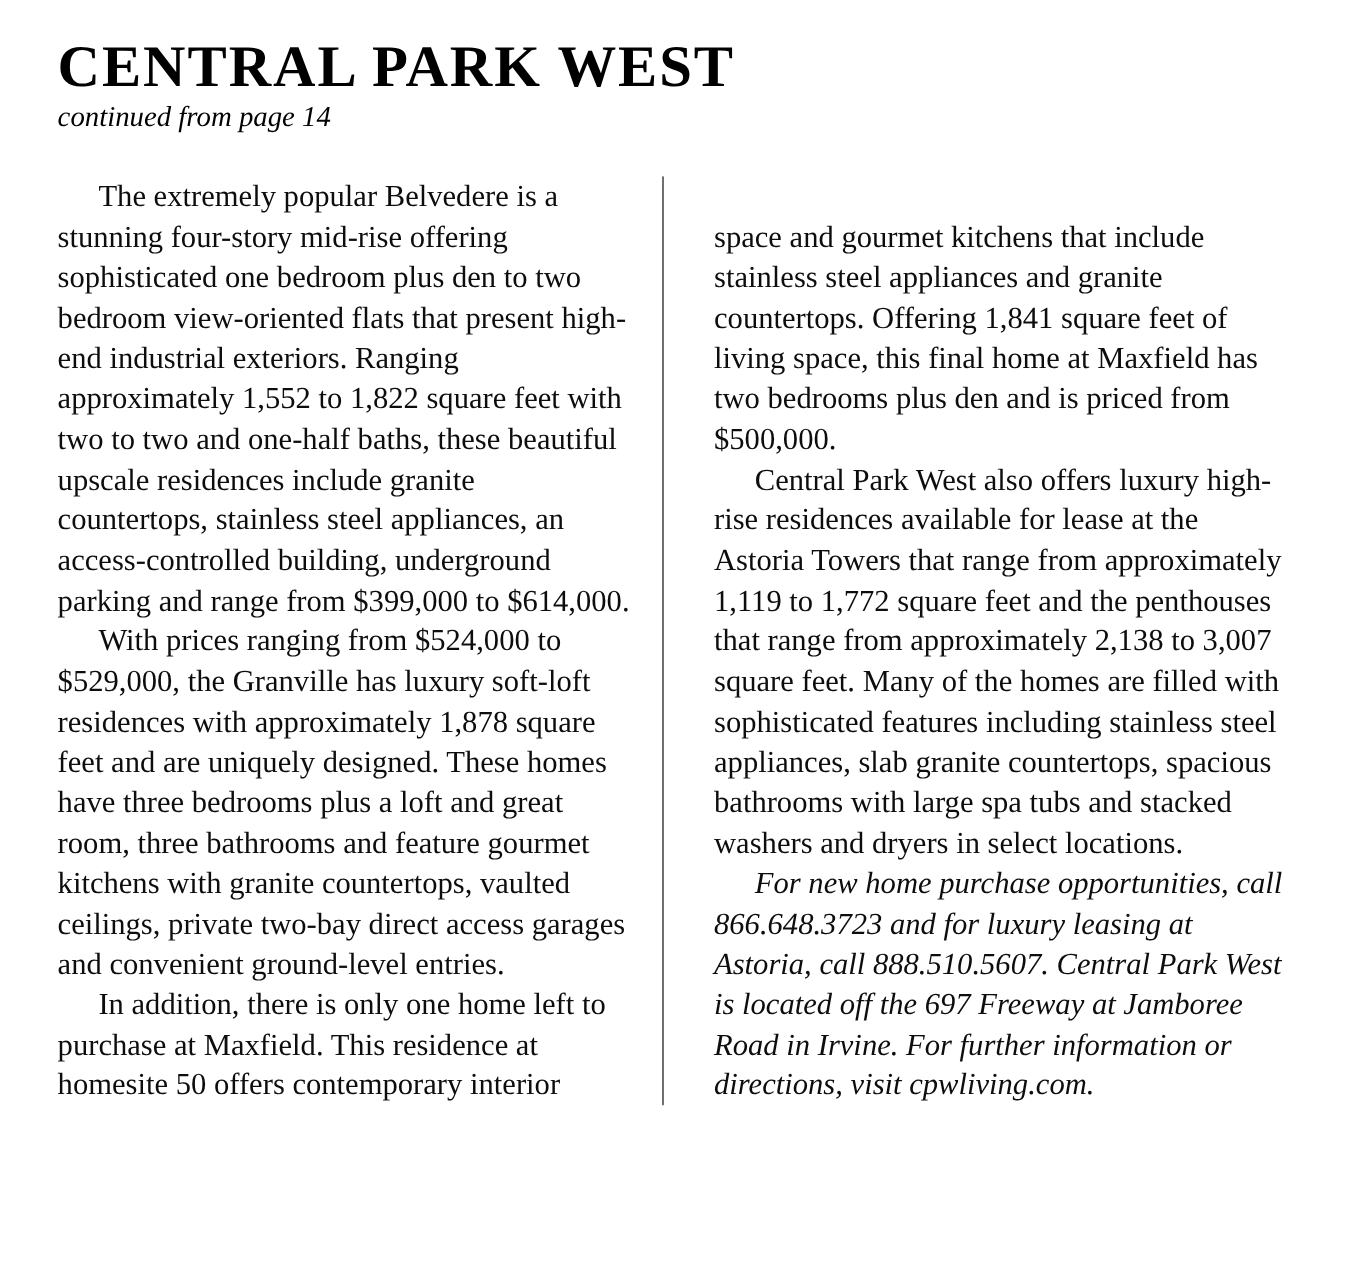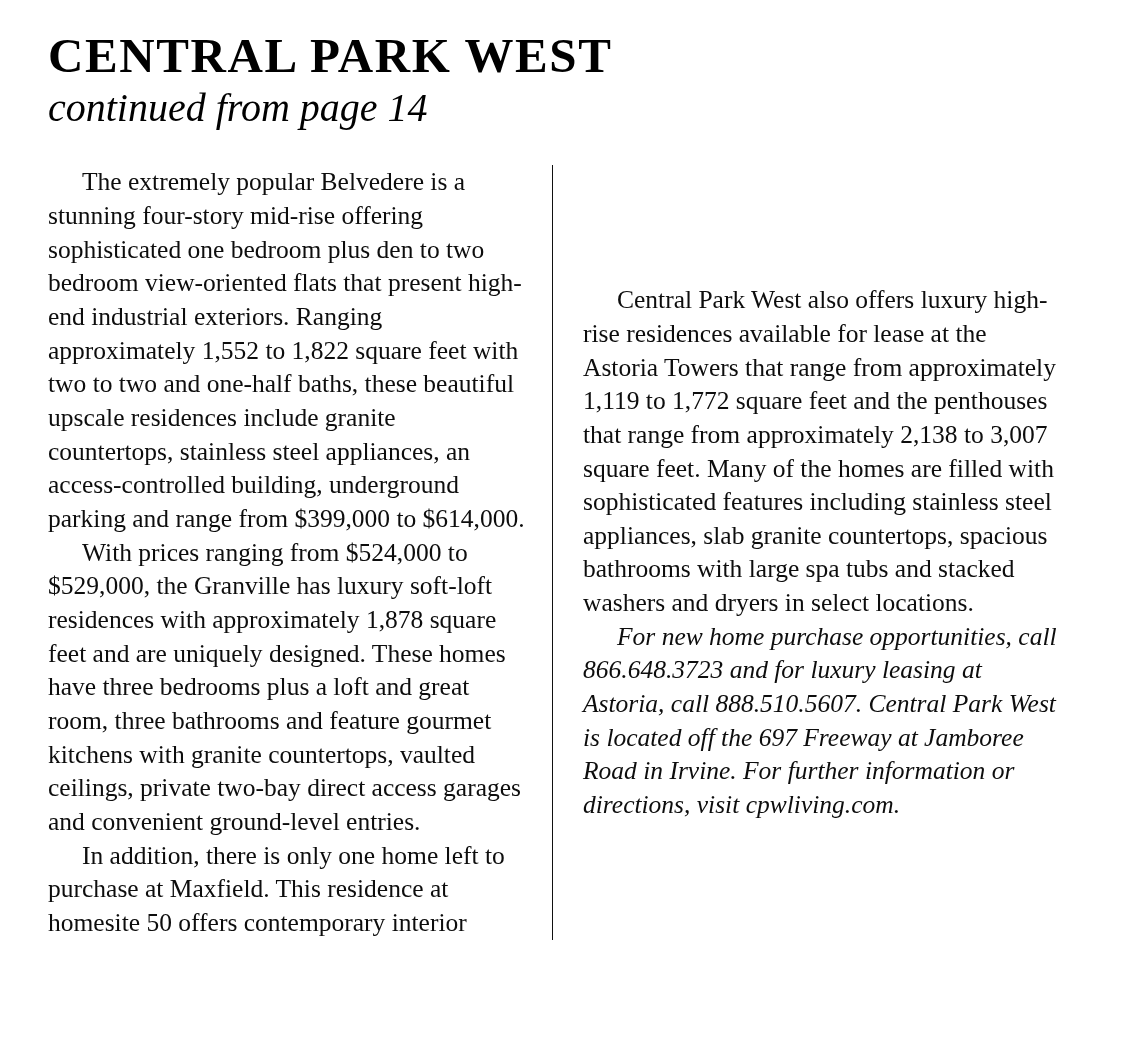--- a/index.html
+++ b/index.html
@@ -26,29 +26,29 @@
     font-weight: bold;
     font-size: 49px;
     line-height: 1.05;
     letter-spacing: 1.6px;
     margin: 0 0 4px 0;
     color: #000;
   }
   .subhead {
     font-family: "Liberation Serif", serif;
     font-style: italic;
-    font-size: 40px;
+    font-size: 24px;
     line-height: 1.15;
     margin: 0 0 34px 0;
     color: #000;
   }
   .columns {
     display: flex;
-    gap: 4px;
-    align-items: center;
+    gap: 16px;
+    align-items: flex-end;
   }
   .col {
     width: 505px;
     box-sizing: border-box;
   }
   .col-left {
     padding-right: 26px;
     border-right: 1.5px solid #111;
   }
   .col-right {
@@ -79,18 +79,19 @@
 
   <div class="columns">
 
     <div class="col col-left">
       <p>The extremely popular Belvedere is a stunning four-story mid-rise offering sophisticated one bedroom plus den to two bedroom view-oriented flats that present high-end industrial exteriors. Ranging approximately 1,552 to 1,822 square feet with two to two and one-half baths, these beautiful upscale residences include granite countertops, stainless steel appliances, an access-controlled building, underground parking and range from $399,000 to $614,000.</p>
       <p>With prices ranging from $524,000 to $529,000, the Granville has luxury soft-loft residences with approximately 1,878 square feet and are uniquely designed. These homes have three bedrooms plus a loft and great room, three bathrooms and feature gourmet kitchens with granite countertops, vaulted ceilings, private two-bay direct access garages and convenient ground-level entries.</p>
       <p>In addition, there is only one home left to purchase at Maxfield. This residence at homesite 50 offers contemporary interior</p>
     </div>
 
     <div class="col col-right">
+      <p class="noindent">space and gourmet kitchens that include stainless steel appliances and granite countertops. Offering 1,841 square feet of living space, this final home at Maxfield has two bedrooms plus den and is priced from $500,000.</p>
       <p>Central Park West also offers luxury high-rise residences available for lease at the Astoria Towers that range from approximately 1,119 to 1,772 square feet and the penthouses that range from approximately 2,138 to 3,007 square feet. Many of the homes are filled with sophisticated features including stainless steel appliances, slab granite countertops, spacious bathrooms with large spa tubs and stacked washers and dryers in select locations.</p>
       <p class="italic">For new home purchase opportunities, call 866.648.3723 and for luxury leasing at Astoria, call 888.510.5607. Central Park West is located off the 697 Freeway at Jamboree Road in Irvine. For further information or directions, visit cpwliving.com.</p>
     </div>
 
   </div>
 </div>
 
 </body></html>

